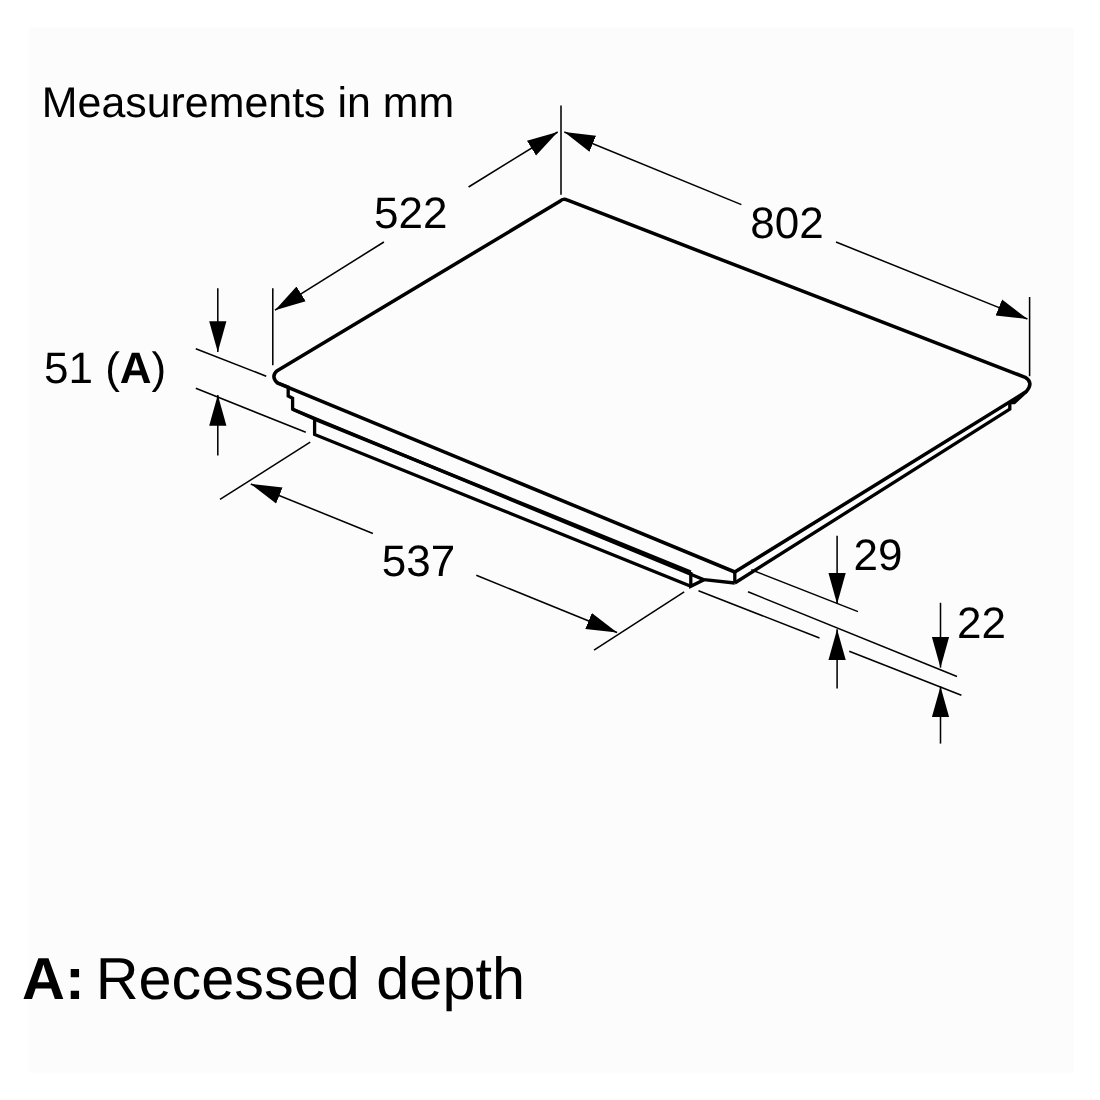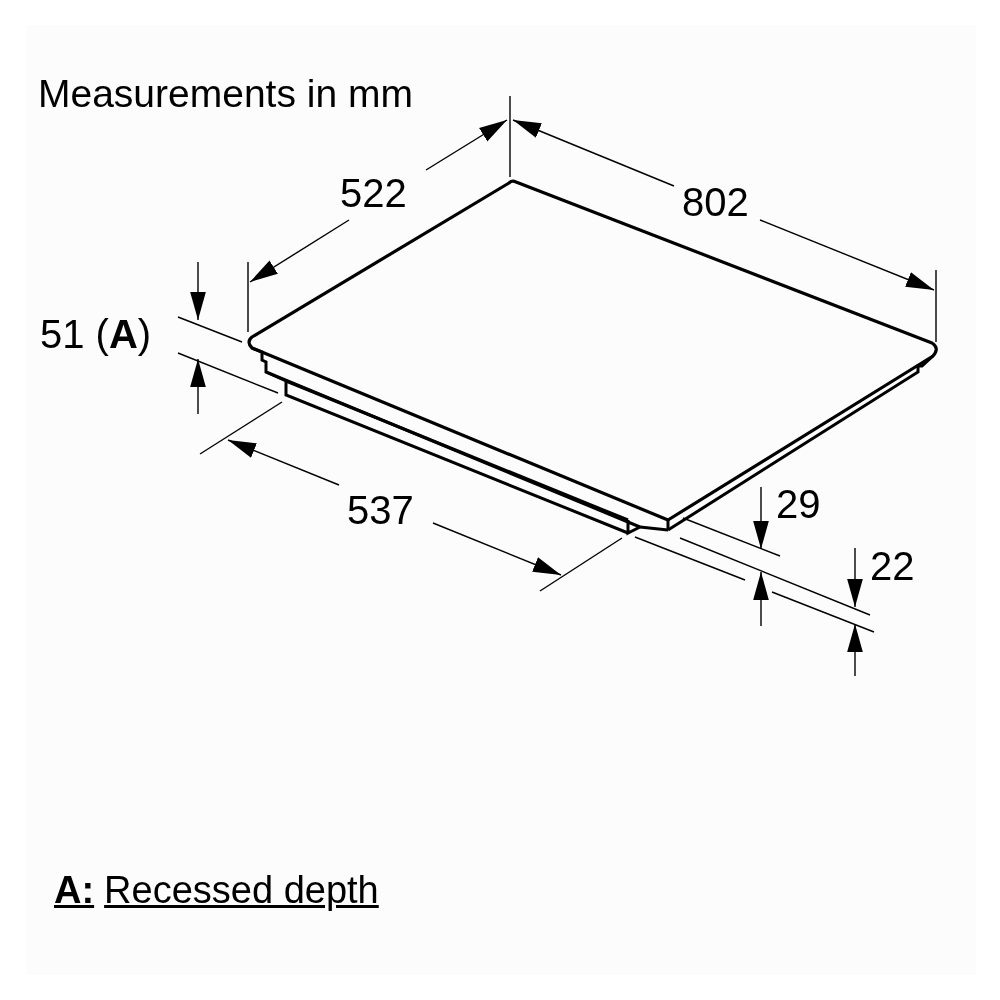--- a/index.html
+++ b/index.html
@@ -1,20 +1,20 @@
 <!DOCTYPE html>
 <html><head>
 <meta charset="utf-8">
 <style>
   html, body { margin: 0; padding: 0; background: #ffffff; }
   body { width: 1000px; height: 1000px; position: relative; overflow: hidden;
          font-family: "Liberation Sans", sans-serif; color: #000; }
   .panel { position: absolute; left: 26px; top: 25px; width: 950px; height: 950px; background: #fcfcfc; }
   .title { position: absolute; left: 38px; top: 34px; font-size: 39px; line-height: 48px; white-space: nowrap; margin-top: 36px; }
-  .legend { position: absolute; left: 54px; top: 866px; font-size: 38px; line-height: 48px; white-space: nowrap; text-decoration: underline; }
+  .legend { position: absolute; left: 20px; top: 866px; font-size: 54px; line-height: 48px; white-space: nowrap; }
   .legend .key { font-weight: bold; margin-right: 10px; }
   svg { position: absolute; left: 0; top: 0; }
   .dimtext { font-family: "Liberation Sans", sans-serif; font-size: 40px; fill: #000; }
   .dimtext .bold { font-weight: bold; }
 </style>
 </head>
 <body>
 
 <div class="panel"></div>
 

